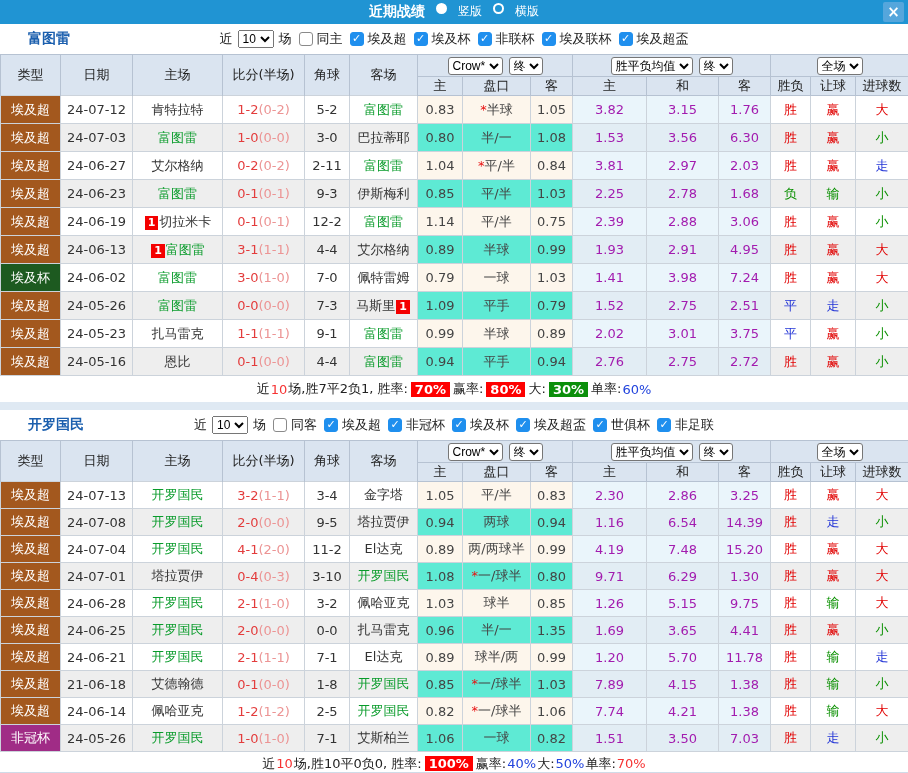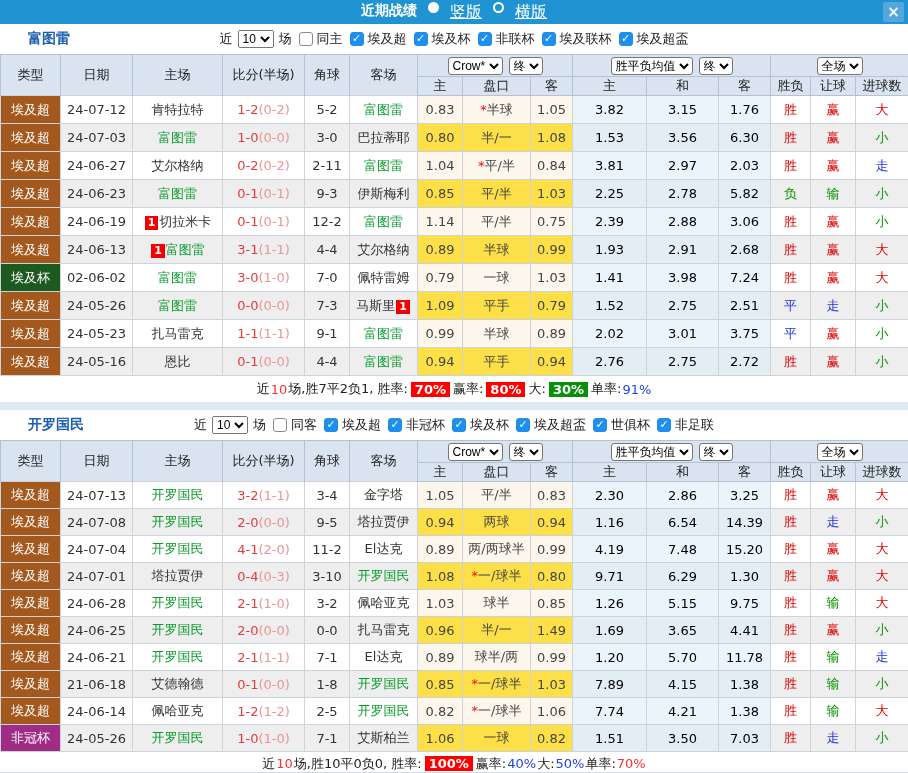--- a/index.html
+++ b/index.html
@@ -7,21 +7,21 @@
   #app { width: 908px; height: 773px; overflow: hidden; background: #fff; border-bottom: 1px solid #cfdbe8; }
 
   
   .titlebar { height: 24px; background: #2094d3; position: relative;
               display: flex; align-items: center; justify-content: center; }
   .title-group { display: flex; align-items: flex-start; gap: 11px; color: #fff; }
   .title { font-weight: bold; font-size: 14px; }
   .radio { display: inline-block; width: 11px; height: 11px; border-radius: 50%;
            border: 2px solid #fff; background: transparent; cursor: pointer; }
   .radio.on { background: #fff; }
-  .rlabel { font-size: 16px; color: #fff; cursor: pointer; text-decoration: underline; }
+  .rlabel { font-size: 12px; color: #fff; cursor: pointer; }
   .close { position: absolute; right: 4px; top: 2px; width: 21px; height: 20px;
            background: #55a6dc; color: #fff; font-weight: bold; font-size: 15px;
            line-height: 20px; text-align: center; cursor: pointer; border-radius: 2px; }
 
   
   .filterbar { height: 30px; display: flex; align-items: center; justify-content: center;
                position: relative; background: #fff; font-size: 13px; color: #222; }
   .teamname { position: absolute; left: 28px; color: #1b5fae; font-weight: bold; font-size: 14px; }
   .filters { display: flex; align-items: center; gap: 3px; }
   .filters select { font-size: 12px; margin: 0 2px; }
@@ -38,22 +38,22 @@
        font-size: 13px; color: #222; padding: 0; white-space: nowrap; overflow: hidden; }
   thead tr.selrow th { height: 22px; border-bottom: none; }
   thead tr.subrow th { height: 19px; }
   .selwrap { display: flex; justify-content: center; gap: 6px; align-items: center; }
   .selwrap select { font-size: 12px; background: #fff; border: 1px solid #767676; border-radius: 3px; }
   td { border: 1px solid #ccd3db; text-align: center; font-size: 13px; color: #333;
        height: 28px; padding: 0; white-space: nowrap; overflow: hidden; }
   .s2 td { height: 27px; }
   tr.alt td { background: #eeeeee; }
   td.crow { background: #fdf6ec; color: #444; }
-  tr.alt td.crow { background: #fde047; }
-  td.eu { background: #eaf5fb; color: #000000; }
+  tr.alt td.crow { background: #5eead4; }
+  td.eu { background: #eaf5fb; color: #a21caf; }
   tr.alt td.eu { background: #e2edf4; }
   td.typecell { color: #fff; }
   .fs { color: #e33c3c; }
   .hs { color: #ec9494; }
   .tgreen { color: #089b2a; }
   .card { background: #f40000; color: #fff; font-size: 11px; font-weight: bold;
           padding: 0 3px; margin: 0 1px; display: inline-block; line-height: 14px; }
   .star { color: #e81111; }
   .c-red { color: #e10000; }
   .c-blue { color: #2234d6; }
@@ -218,21 +218,21 @@
             <td>24-06-23</td>
             <td><span class="tgreen">富图雷</span></td>
             <td><span class="fs">0-1</span><span class="hs">(0-1)</span></td>
             <td>9-3</td>
             <td><span>伊斯梅利</span></td>
             <td class="crow">0.85</td>
             <td class="crow">平/半</td>
             <td class="crow">1.03</td>
             <td class="eu">2.25</td>
             <td class="eu">2.78</td>
-            <td class="eu">5.82</td>
+            <td class="eu">1.68</td>
             <td class="c-green">负</td>
             <td class="c-green">输</td>
             <td class="c-green">小</td>
           </tr>
           <tr>
             <td class="typecell" style="background: rgb(163, 88, 30);">埃及超</td>
             <td>24-06-19</td>
             <td><span class="card">1</span><span>切拉米卡</span></td>
             <td><span class="fs">0-1</span><span class="hs">(0-1)</span></td>
             <td>12-2</td>
@@ -252,28 +252,28 @@
             <td>24-06-13</td>
             <td><span class="card">1</span><span class="tgreen">富图雷</span></td>
             <td><span class="fs">3-1</span><span class="hs">(1-1)</span></td>
             <td>4-4</td>
             <td><span>艾尔格纳</span></td>
             <td class="crow">0.89</td>
             <td class="crow">半球</td>
             <td class="crow">0.99</td>
             <td class="eu">1.93</td>
             <td class="eu">2.91</td>
-            <td class="eu">2.68</td>
+            <td class="eu">4.95</td>
             <td class="c-red">胜</td>
             <td class="c-red">赢</td>
             <td class="c-red">大</td>
           </tr>
           <tr>
             <td class="typecell" style="background: rgb(29, 90, 32);">埃及杯</td>
-            <td>02-06-02</td>
+            <td>24-06-02</td>
             <td><span class="tgreen">富图雷</span></td>
             <td><span class="fs">3-0</span><span class="hs">(1-0)</span></td>
             <td>7-0</td>
             <td><span>佩特雷姆</span></td>
             <td class="crow">0.79</td>
             <td class="crow">一球</td>
             <td class="crow">1.03</td>
             <td class="eu">1.41</td>
             <td class="eu">3.98</td>
             <td class="eu">7.24</td>
@@ -337,21 +337,21 @@
       <div class="tfooter">
         <span>近</span>
         <span class="seg-rtx">10</span>
         <span>场,胜7平2负1, 胜率:</span>
         <span class="seg-rbg">70%</span>
         <span> 赢率:</span>
         <span class="seg-rbg">80%</span>
         <span> 大:</span>
         <span class="seg-gbg">30%</span>
         <span> 单率:</span>
-        <span class="seg-btx">91%</span>
+        <span class="seg-btx">60%</span>
       </div>
       <div class="sep"></div>
       <div class="filterbar">
         <span class="teamname">开罗国民</span>
         <div class="filters">
           <span>近</span>
           <select><option>10</option></select>
           <span>场</span>
           <span class="cb"></span>
           <span>同客</span>
@@ -513,21 +513,21 @@
           </tr>
           <tr class="alt">
             <td class="typecell" style="background: rgb(163, 88, 30);">埃及超</td>
             <td>24-06-25</td>
             <td><span class="tgreen">开罗国民</span></td>
             <td><span class="fs">2-0</span><span class="hs">(0-0)</span></td>
             <td>0-0</td>
             <td><span>扎马雷克</span></td>
             <td class="crow">0.96</td>
             <td class="crow">半/一</td>
-            <td class="crow">1.49</td>
+            <td class="crow">1.35</td>
             <td class="eu">1.69</td>
             <td class="eu">3.65</td>
             <td class="eu">4.41</td>
             <td class="c-red">胜</td>
             <td class="c-red">赢</td>
             <td class="c-green">小</td>
           </tr>
           <tr>
             <td class="typecell" style="background: rgb(163, 88, 30);">埃及超</td>
             <td>24-06-21</td>

